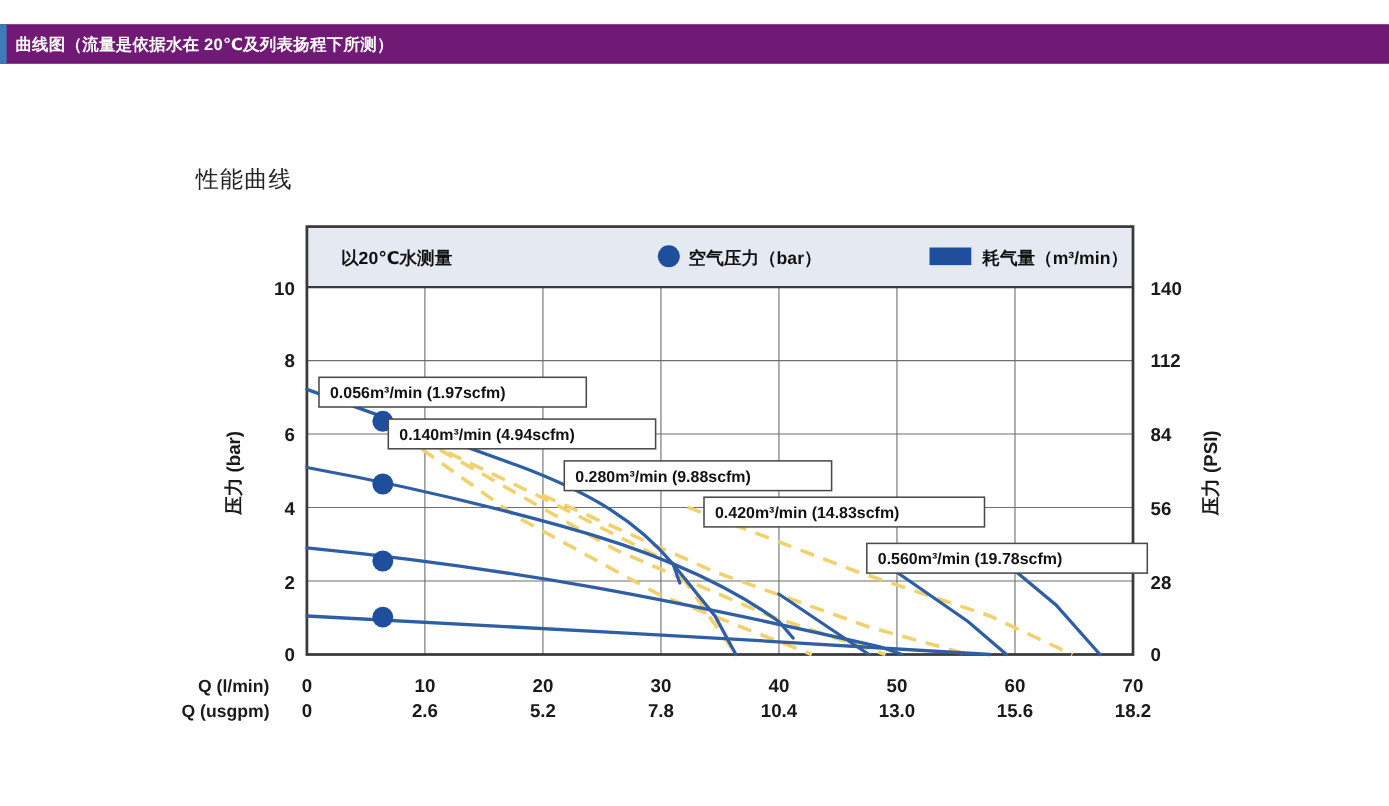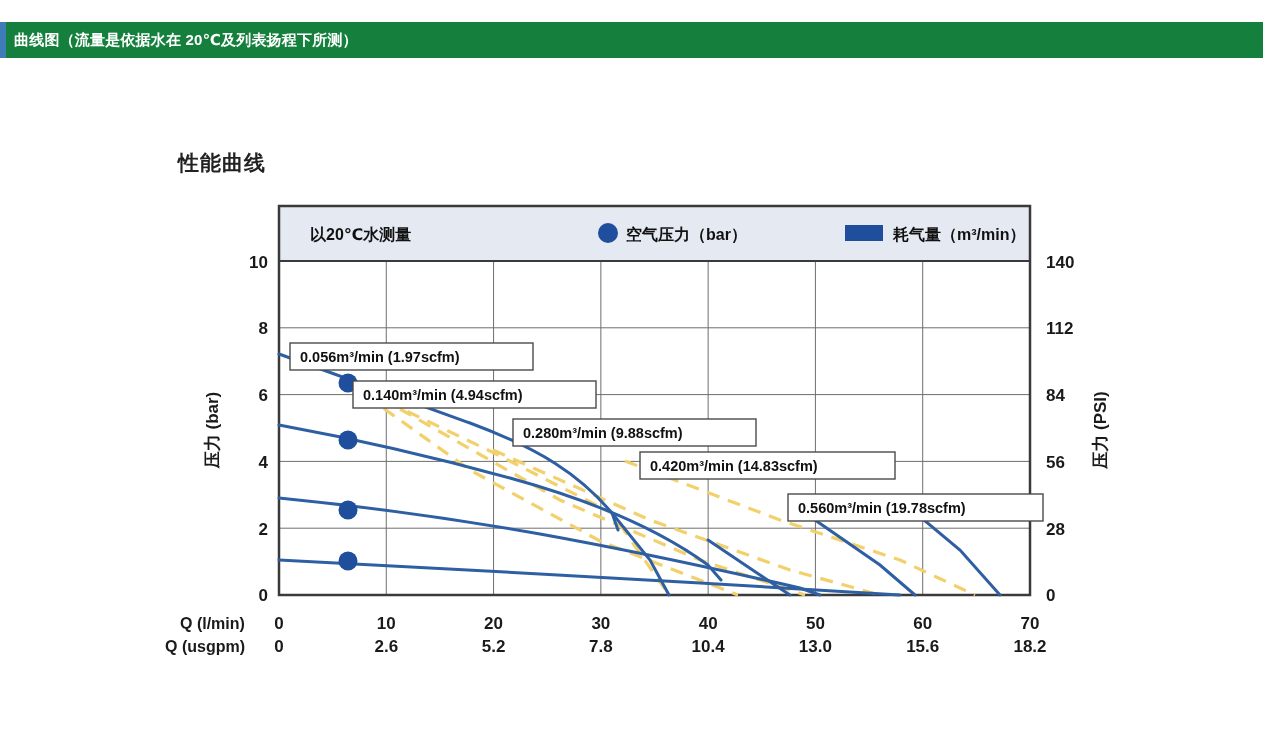--- a/index.html
+++ b/index.html
@@ -15,21 +15,21 @@
     overflow: hidden;
   }
 
   
   #header-bar {
     position: absolute;
     left: 0;
     top: 22px;
     width: 1263px;
     height: 36px;
-    background: #15803d;
+    background: #701a75;
     display: flex;
     align-items: center;
   }
   #header-accent {
     width: 6px;
     height: 36px;
     background: #3E7CB8;
     flex: 0 0 auto;
   }
   #header-title {
@@ -40,21 +40,21 @@
     letter-spacing: 0.2px;
     white-space: nowrap;
   }
 
   
   #chart-heading {
     position: absolute;
     left: 178px;
     top: 149px;
     font-size: 21px;
-    font-weight: bold;
+    font-weight: normal;
     color: #222222;
     letter-spacing: 1px;
   }
 
   
   #chart-wrap {
     position: absolute;
     left: 0;
     top: 0;
     width: 1263px;

